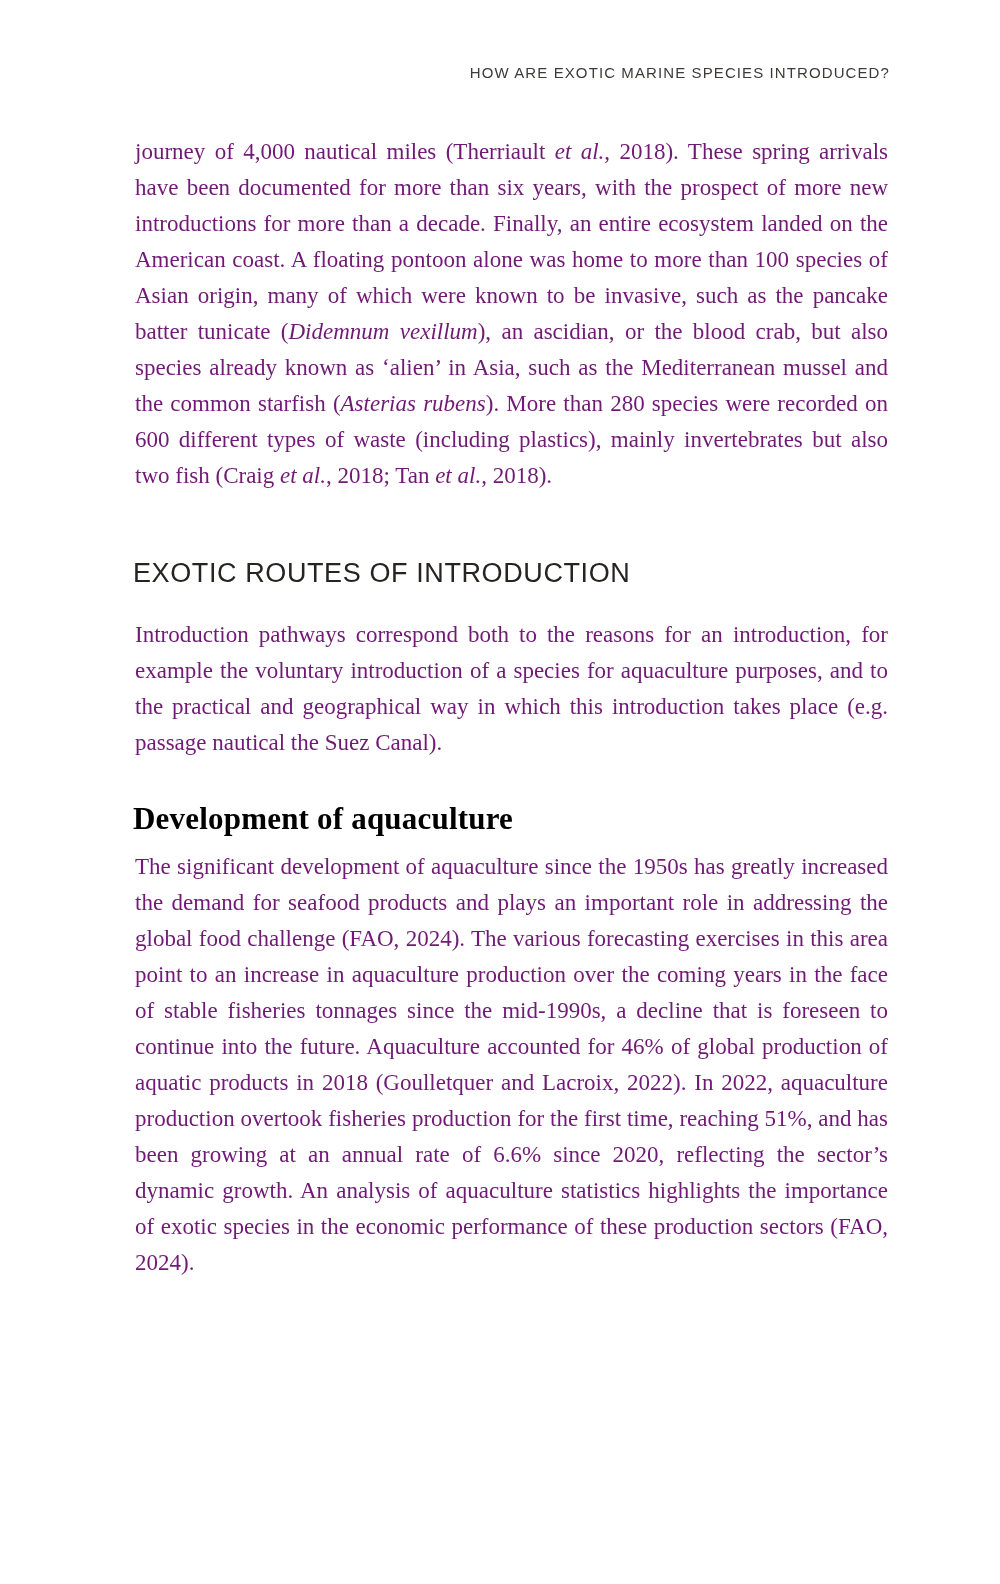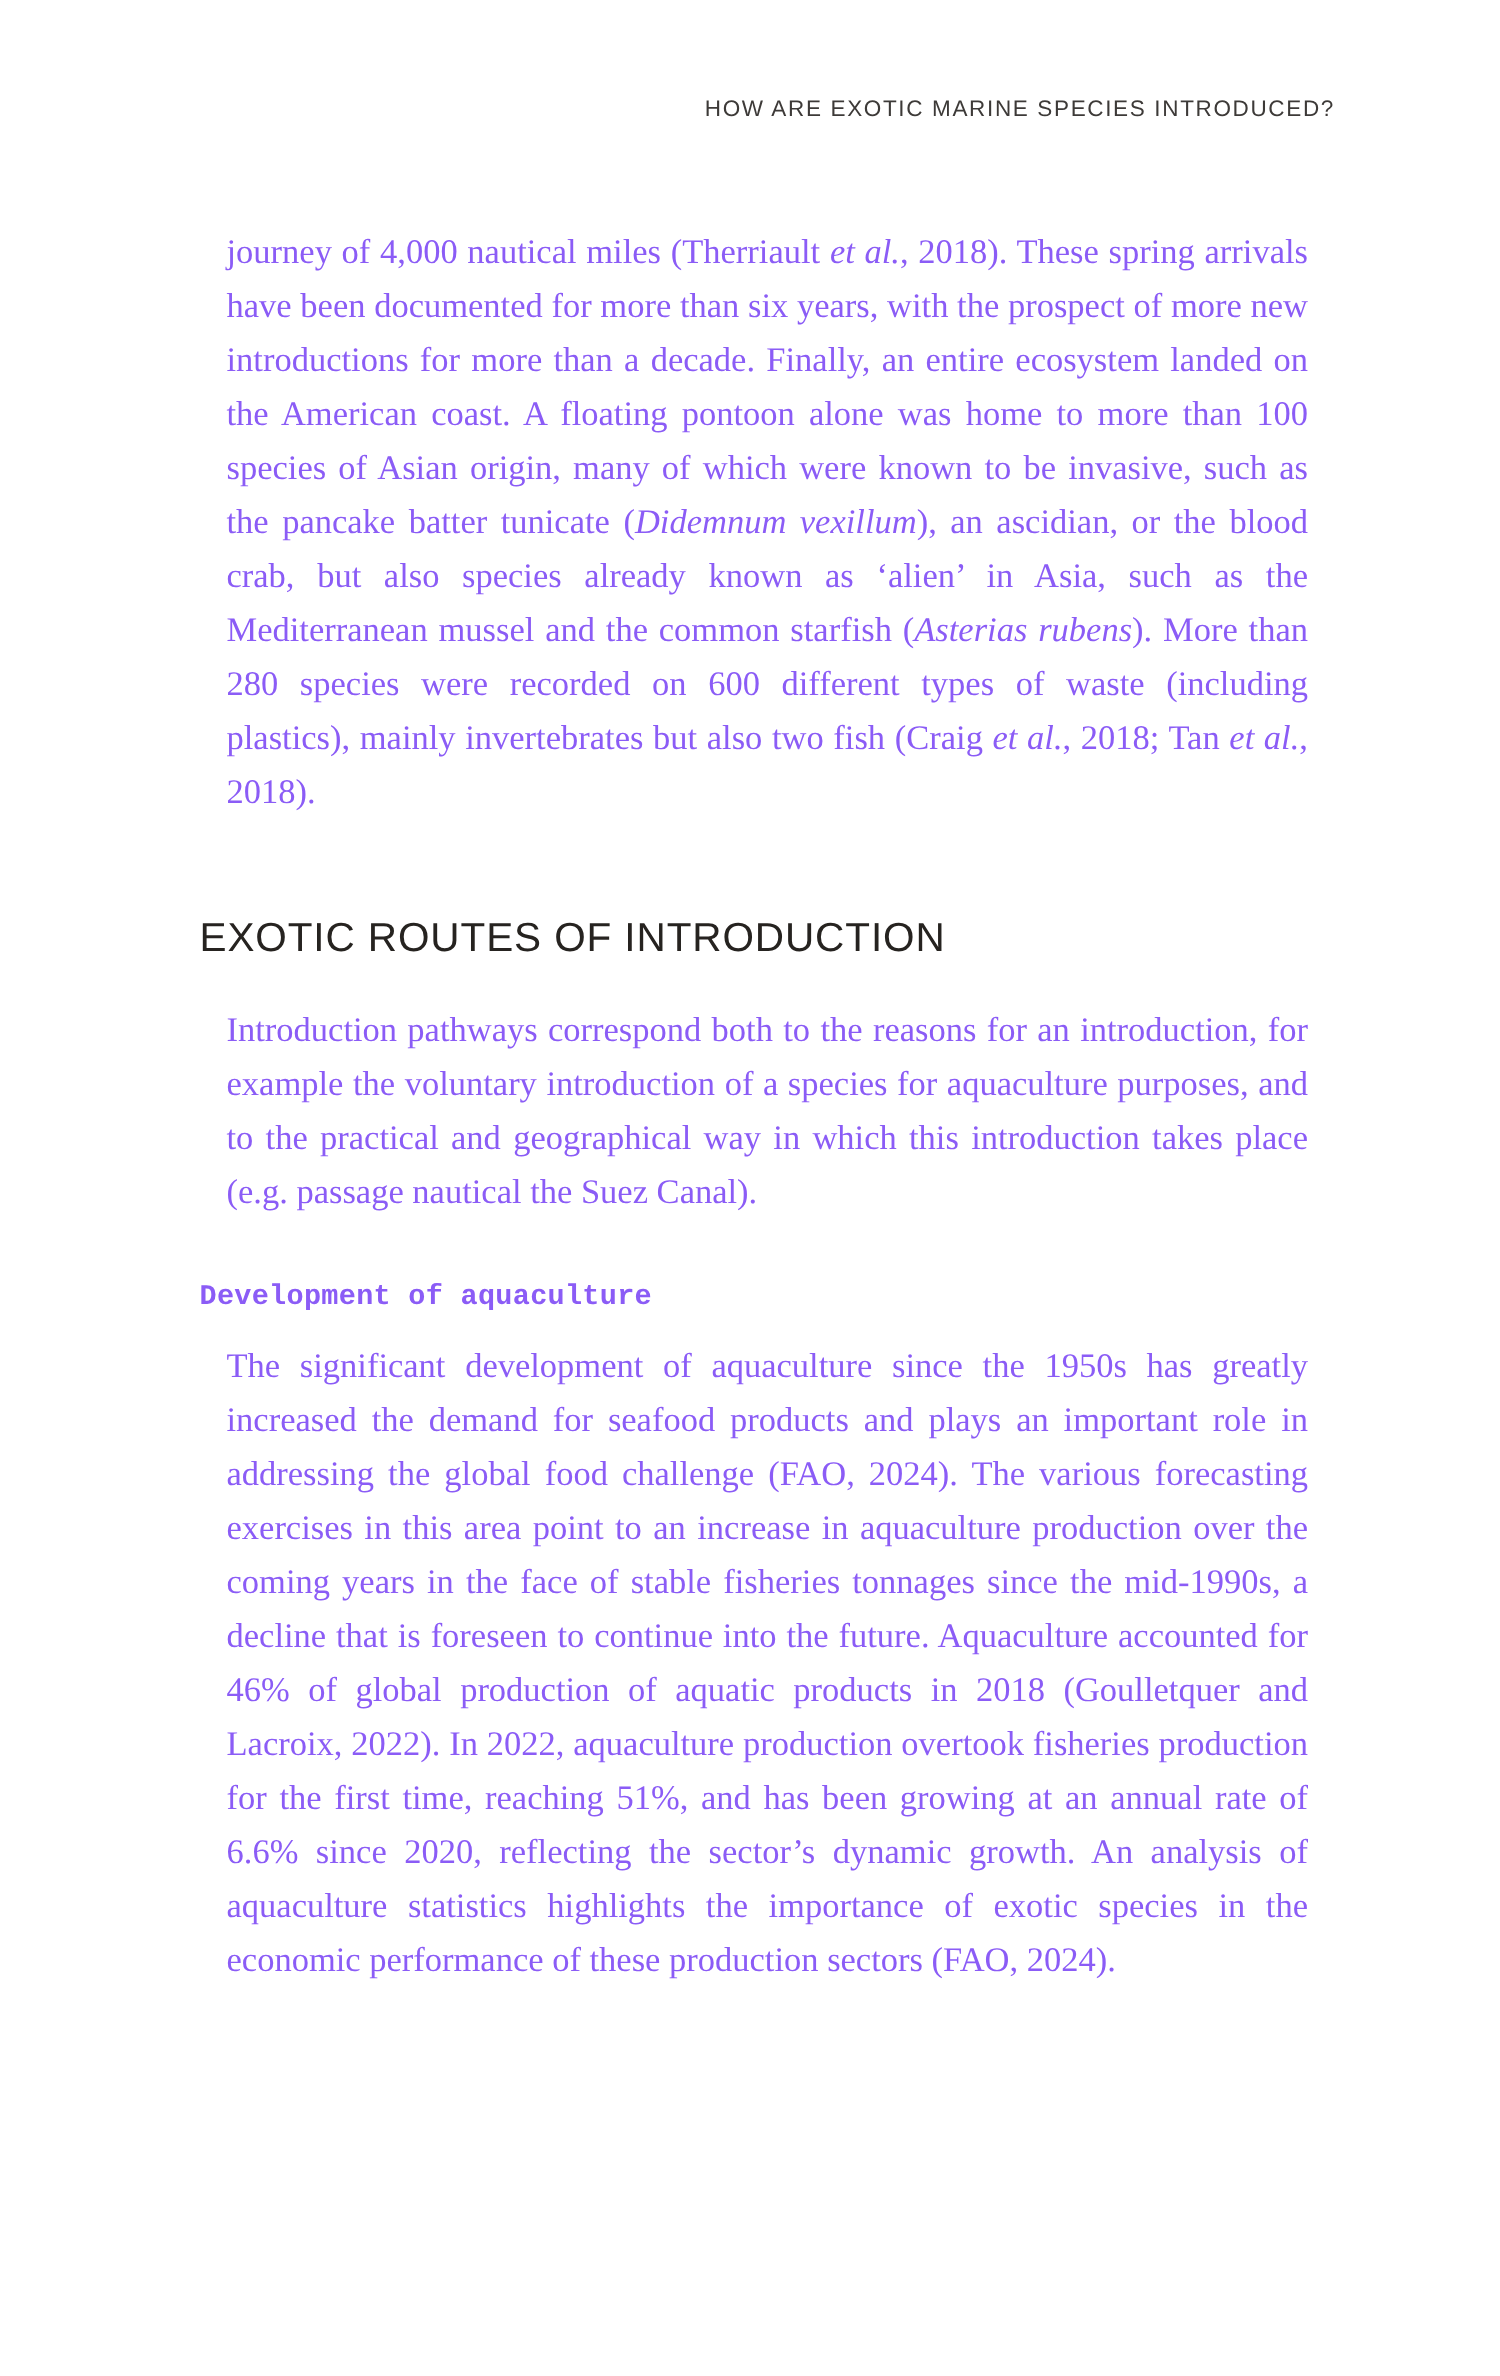--- a/index.html
+++ b/index.html
@@ -28,46 +28,46 @@
     text-transform: uppercase;
     white-space: nowrap;
   }
   .text-block {
     position: absolute;
     top: 132px;
     left: 133px;
     width: 757px;
   }
   .body-para {
-    margin: 18px;
+    margin: 2px;
     font-family: "Liberation Serif", serif;
     font-size: 23px;
     line-height: 36px;
     text-align: justify;
-    color: #8b5cf6;
+    color: #701a75;
     hyphens: none;
   }
   .body-para em {
     font-style: italic;
   }
   .section-heading {
     margin: 64px 0 28px 0;
     font-family: "Liberation Sans", sans-serif;
     font-weight: 400;
     font-size: 27px;
     letter-spacing: 0.6px;
     color: #262320;
   }
   .subheading {
     margin: 40px 0 12px 0;
-    font-family: Liberation Mono, monospace;
+    font-family: Liberation Serif, serif;
     font-weight: 700;
-    font-size: 19px;
+    font-size: 31px;
     letter-spacing: 0.2px;
-    color: #8b5cf6;
+    color: #000000;
   }
   .page-number {
     position: absolute;
     top: 1480px;
     right: 110px;
     font-family: "Liberation Serif", serif;
     font-size: 23px;
     color: #332f2d;
     text-align: center;
   }

